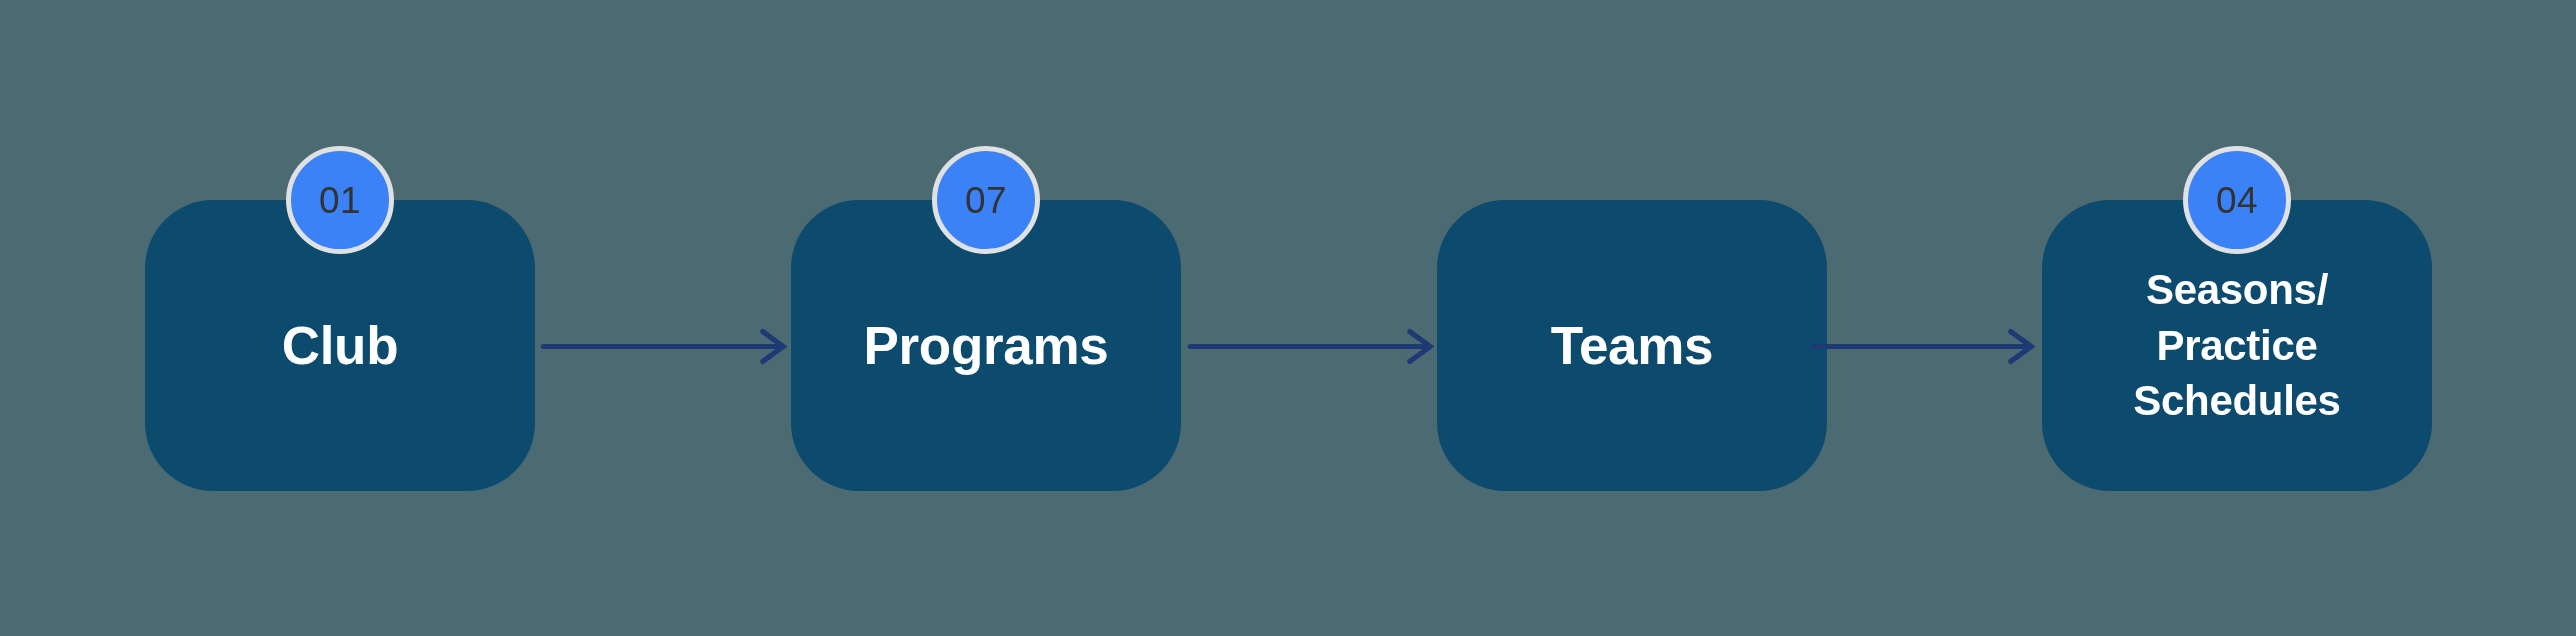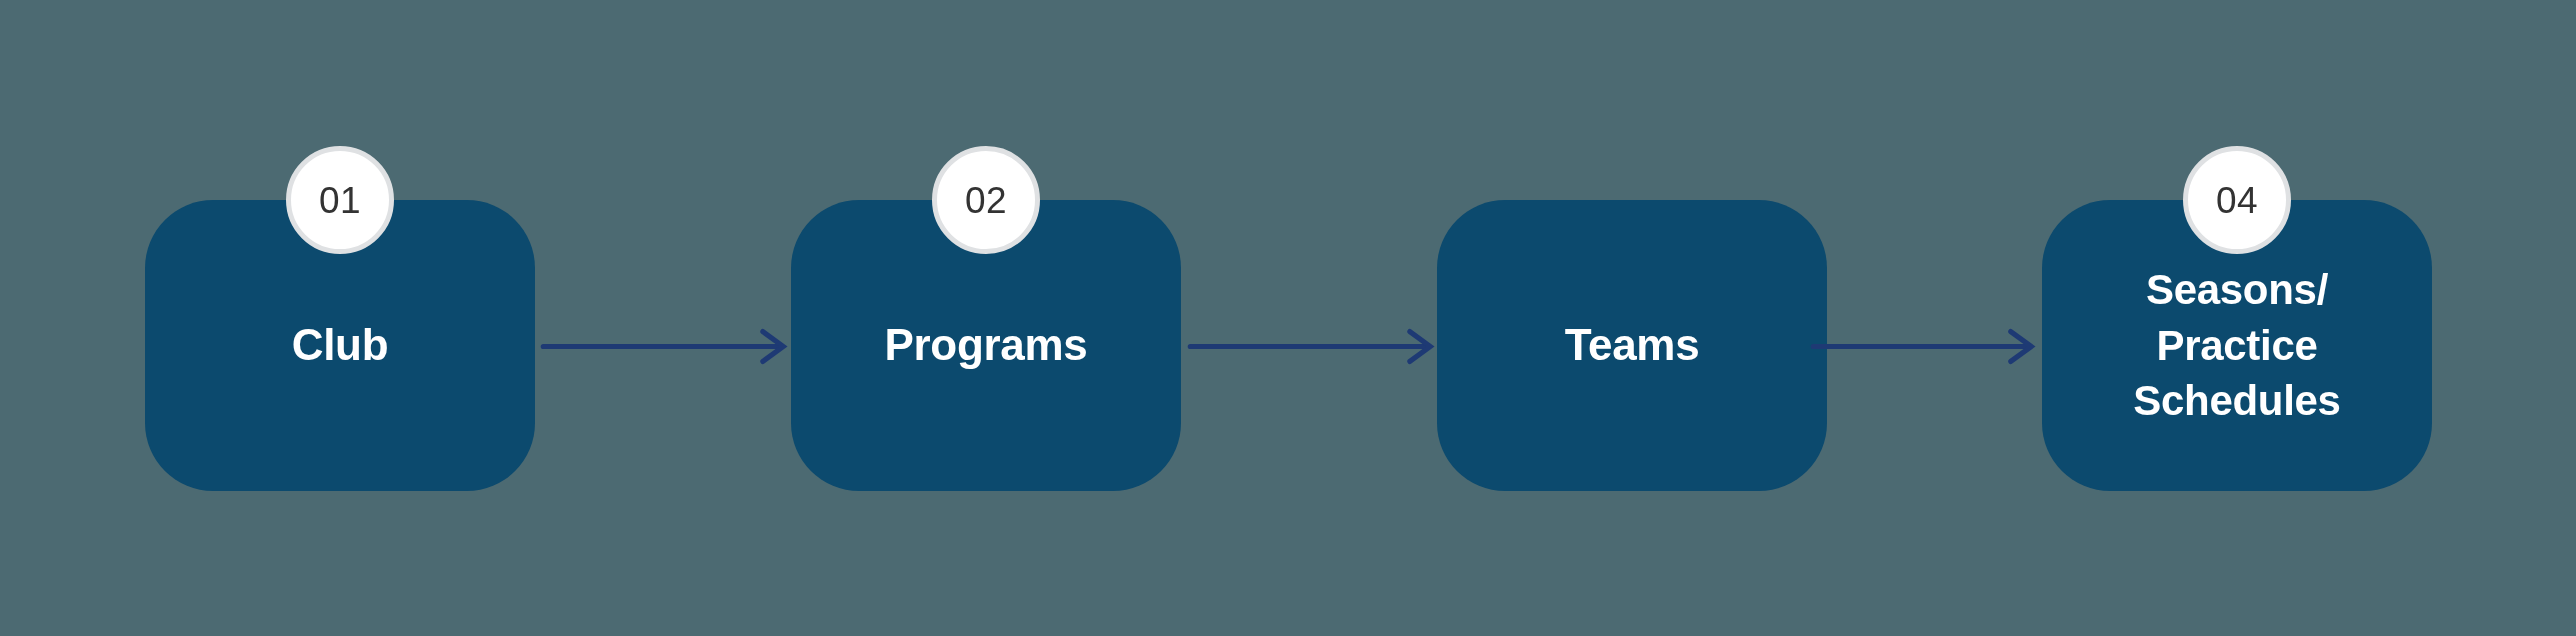--- a/index.html
+++ b/index.html
@@ -35,21 +35,21 @@
     border-radius: 68px;
     display: flex;
     align-items: center;
     justify-content: center;
     box-sizing: border-box;
     padding: 23px 34px;
   }
 
   .step-label {
     color: #FFFFFF;
-    font-size: 44px;
+    font-size: 53px;
     font-weight: bold;
     line-height: 1.28;
     text-align: center;
     letter-spacing: -0.3px;
     white-space: pre-line;
   }
 
   .step-label.multiline {
     font-size: 42px;
     line-height: 1.33;
@@ -57,21 +57,21 @@
 
   
   .step-badge {
     position: absolute;
     left: 50%;
     top: 0;
     transform: translate(-50%, -50%);
     width: 108px;
     height: 108px;
     border-radius: 50%;
-    background: #ffffff;
+    background: #3b82f6;
     border: 5.7px solid #DFE1E3;
     box-sizing: border-box;
     display: flex;
     align-items: center;
     justify-content: center;
     z-index: 5;
   }
 
   .step-badge-number {
     color: #333333;
@@ -114,21 +114,21 @@
       <line x1="4" y1="34" x2="424" y2="34" stroke="#1E3A74" stroke-width="9" stroke-linecap="round"></line>
       <polyline points="392,8 428,34 392,60" fill="none" stroke="#1E3A74" stroke-width="9" stroke-linecap="round" stroke-linejoin="miter"></polyline>
     </svg>
   </div>
 
   <div class="step" style="left:791px;">
     <div class="step-box">
       <div class="step-label">Programs</div>
     </div>
     <div class="step-badge">
-      <span class="step-badge-number">02</span>
+      <span class="step-badge-number">07</span>
     </div>
   </div>
 
   <div class="connector" style="left:1188px; width:249px;">
     <svg viewBox="0 0 440 68" preserveAspectRatio="none">
       <line x1="4" y1="34" x2="424" y2="34" stroke="#1E3A74" stroke-width="9" stroke-linecap="round"></line>
       <polyline points="392,8 428,34 392,60" fill="none" stroke="#1E3A74" stroke-width="9" stroke-linecap="round" stroke-linejoin="miter"></polyline>
     </svg>
   </div>
 

